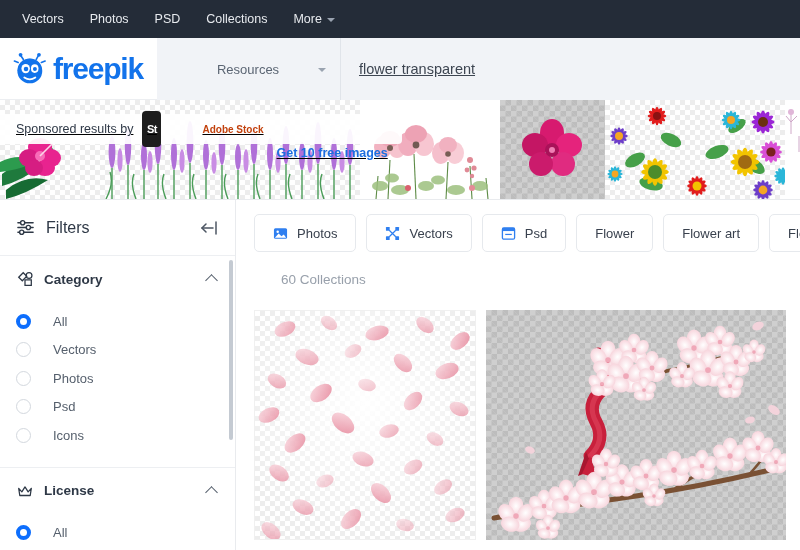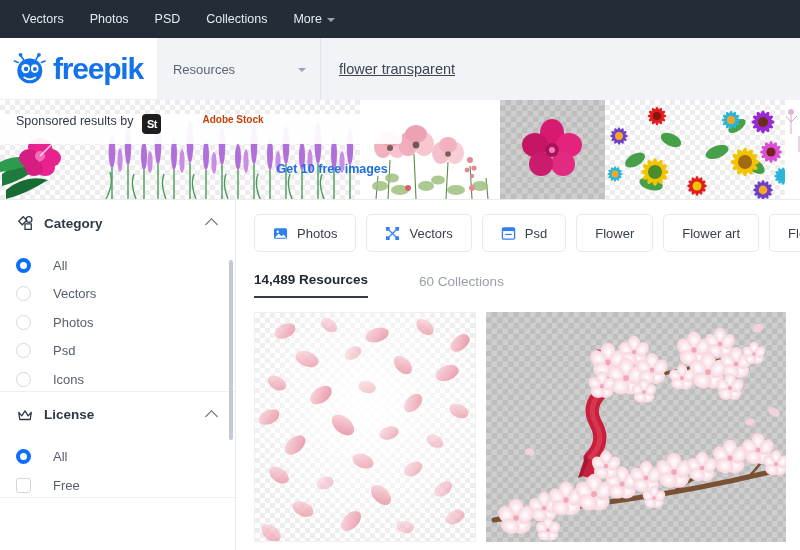--- a/index.html
+++ b/index.html
@@ -34,23 +34,23 @@
   .logo-mark { width: 36px; height: 34px; flex: none; }
   .logo-text {
     font-size: 30px; font-weight: bold; color: #1273eb;
     letter-spacing: -1.2px; line-height: 1;
   }
   .searchbar {
     flex: 1; height: 62px; background: #f1f3f7;
     display: flex; align-items: center; align-self: stretch;
   }
   .sel-resources {
-    width: 164px; padding-left: 16px; font-size: 13px; color: #5b6573;
+    width: 140px; padding-left: 16px; font-size: 13px; color: #5b6573;
     display: flex; align-items: center; justify-content: space-between;
-    padding-right: 14px; height: 100%; border-right: 1px solid #e0e4ea;
+    padding-right: 14px; height: 100%; border-right: 1px solid #e0e4ea; margin-left: 44px;
   }
   .search-input-txt {
     padding-left: 18px; font-size: 14.5px; color: #3d4551; text-decoration: underline;
   }
 
   
   .sponsor {
     position: relative; height: 100px; display: flex; overflow: hidden;
     border-bottom: 1px solid #e9ebee; background: #fff;
   }
@@ -67,47 +67,47 @@
     background-image:
       linear-gradient(45deg, #bdbdbd 25%, transparent 25%, transparent 75%, #bdbdbd 75%),
       linear-gradient(45deg, #bdbdbd 25%, transparent 25%, transparent 75%, #bdbdbd 75%);
     background-size: 11px 11px;
     background-position: 0 0, 5.5px 5.5px;
     background-color: #cfcfcf;
   }
   .sp-banner {
     position: absolute; left: 0; top: 14px; height: 30px;
     background: rgba(255,255,255,0.93);
-    display: flex; align-items: flex-start; gap: 9px;
-    padding: 0 14px 0 16px; border-radius: 0 4px 4px 0; z-index: 5;
+    display: flex; align-items: center; gap: 9px;
+    padding: 0 14px 0 16px; border-radius: 0 4px 4px 0; z-index: 5; text-decoration: underline;
   }
   .sp-by { font-size: 12.5px; color: #2e3846; }
   .adobe-badge {
     background: #1d1d1d; color: #fff; font-size: 11px; font-weight: bold;
-    width: 19px; height: 20px; border-radius: 4px;
+    width: 19px; height: 36px; border-radius: 4px;
     display: flex; align-items: center; justify-content: center;
     letter-spacing: -0.5px;
   }
   .adobe-name { font-size: 10px; font-weight: bold; color: #c2410c; margin-left: 32px; }
   .sp-link { font-size: 12.5px; color: #1d6fe0; font-weight: bold; margin-left: 4px; margin-top: 48px; }
 
   
   .body-split { display: flex; height: 350px; }
 
   
   .sidebar {
     width: 236px; flex: none; background: #fff; position: relative;
     border-right: 1px solid #e9ebee; height: 350px;
   }
   .filters-head {
     height: 56px; display: flex; align-items: center; gap: 11px;
     padding: 0 16px; border-bottom: 1px solid #edeff2;
   }
   .filters-title { font-size: 16px; color: #2e3846; flex: 1; }
-  .fgroup { padding: 14px 16px 4px 16px; border-bottom: 1px solid #edeff2; }
+  .fgroup { padding: 14px 16px 24px 16px; border-bottom: 1px solid #edeff2; }
   .fgroup-head {
     display: flex; align-items: center; gap: 10px; margin-bottom: 12px;
   }
   .fgroup-title { font-size: 13.5px; font-weight: bold; color: #2e3846; flex: 1; }
   .chev-up {
     width: 9px; height: 9px; border-left: 1.6px solid #525c69;
     border-top: 1.6px solid #525c69; transform: rotate(45deg);
     margin-right: 3px; margin-top: 3px;
   }
   .fopt {
@@ -443,20 +443,40 @@
       <span class="sp-by">Sponsored results by</span>
       <span class="adobe-badge">St</span>
       <span class="adobe-name">Adobe Stock</span>
       <span class="sp-link">Get 10 free images</span>
     </div>
   </div>
 
   <div class="body-split">
 
     <div class="sidebar">
+      <div class="filters-head">
+        <svg width="19" height="19" viewBox="0 0 20 20">
+          <g stroke="#2e3846" stroke-width="1.5" stroke-linecap="round">
+            <line x1="2" y1="5" x2="18" y2="5"></line>
+            <line x1="2" y1="10" x2="18" y2="10"></line>
+            <line x1="2" y1="15" x2="18" y2="15"></line>
+          </g>
+          <circle cx="7" cy="5" r="2.2" fill="#fff" stroke="#2e3846" stroke-width="1.5"></circle>
+          <circle cx="13" cy="10" r="2.2" fill="#fff" stroke="#2e3846" stroke-width="1.5"></circle>
+          <circle cx="6" cy="15" r="2.2" fill="#fff" stroke="#2e3846" stroke-width="1.5"></circle>
+        </svg>
+        <div class="filters-title">Filters</div>
+        <svg width="20" height="18" viewBox="0 0 20 18">
+          <g stroke="#4c5663" stroke-width="1.5" stroke-linecap="round" fill="none">
+            <line x1="3" y1="9" x2="14" y2="9"></line>
+            <polyline points="7,5 3,9 7,13"></polyline>
+            <line x1="17" y1="3" x2="17" y2="15"></line>
+          </g>
+        </svg>
+      </div>
 
       <div class="fgroup">
         <div class="fgroup-head">
           <svg width="18" height="18" viewBox="0 0 20 20">
             <g stroke="#2e3846" stroke-width="1.4" fill="none">
               <path d="M3 8 L8 3 L12 7 L7 12 Z"></path>
               <path d="M10 11 h7 v6 h-7 z"></path>
               <circle cx="14.5" cy="6" r="3.2"></circle>
             </g>
           </svg>
@@ -540,21 +560,20 @@
         </div>
         <div class="tab">
           <span>Flower art</span>
         </div>
         <div class="tab">
           <span>Flowers</span>
         </div>
       </div>
 
       <div class="counts">
-        <div class="cnt-active">14,489 Resources</div>
         <div class="cnt-idle">60 Collections</div>
       </div>
 
       <div class="grid">
 
         <div class="card c1 checker-lite">
           <svg width="222" height="230" viewBox="0 0 222 230">
             <defs>
               <radialGradient id="glow" cx="50%" cy="40%" r="62%">
                 <stop offset="0%" stop-color="#ffffff" stop-opacity="0.95"></stop>

